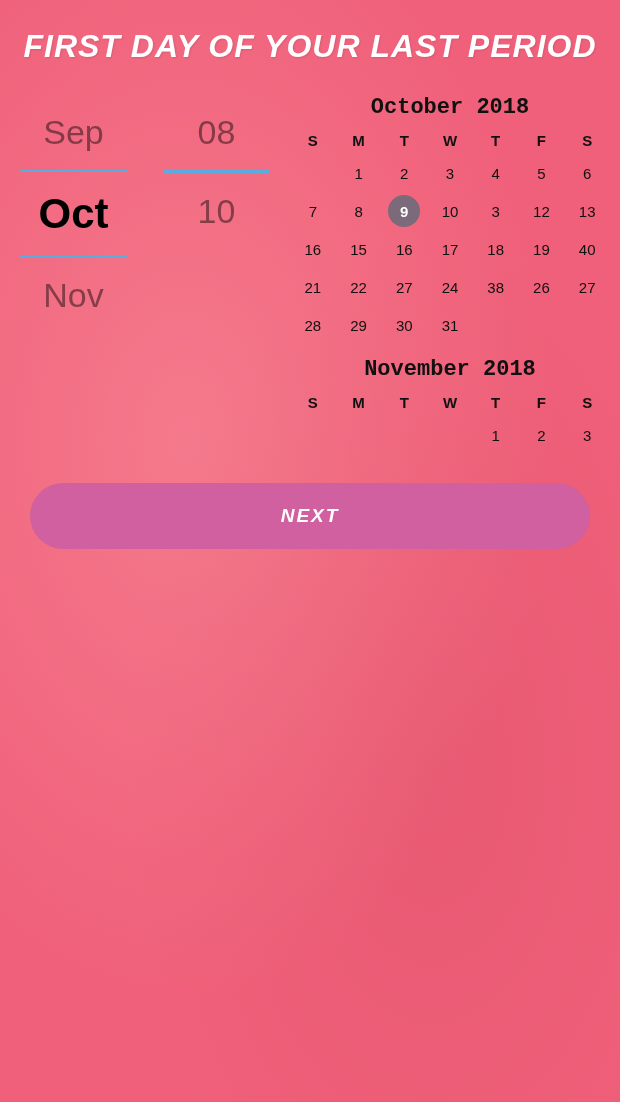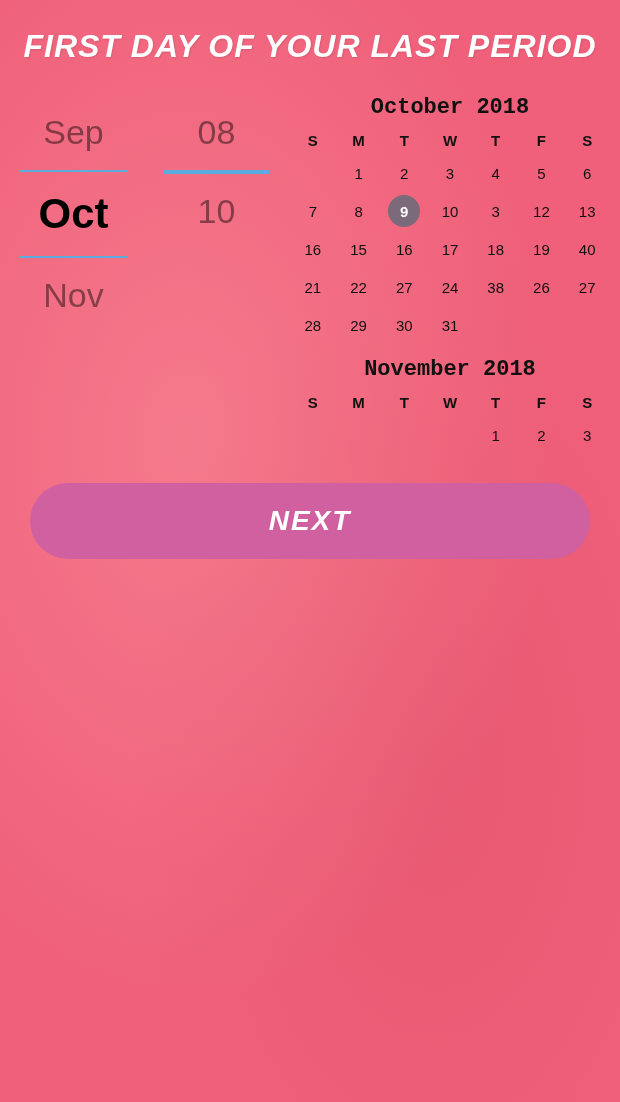--- a/index.html
+++ b/index.html
@@ -129,21 +129,21 @@
       padding: 20px 30px;
       margin-top: 10px;
     }
 
     .next-button {
       background: #d060a0;
       border: none;
       border-radius: 50px;
       width: 100%;
       padding: 22px 0;
-      font-size: 28px;
+      font-size: 19px;
       font-weight: 900;
       font-style: italic;
       color: white;
       letter-spacing: 2px;
       cursor: pointer;
     }
 
     .picker-sep-line {
       width: 85%;
       height: 2px;

